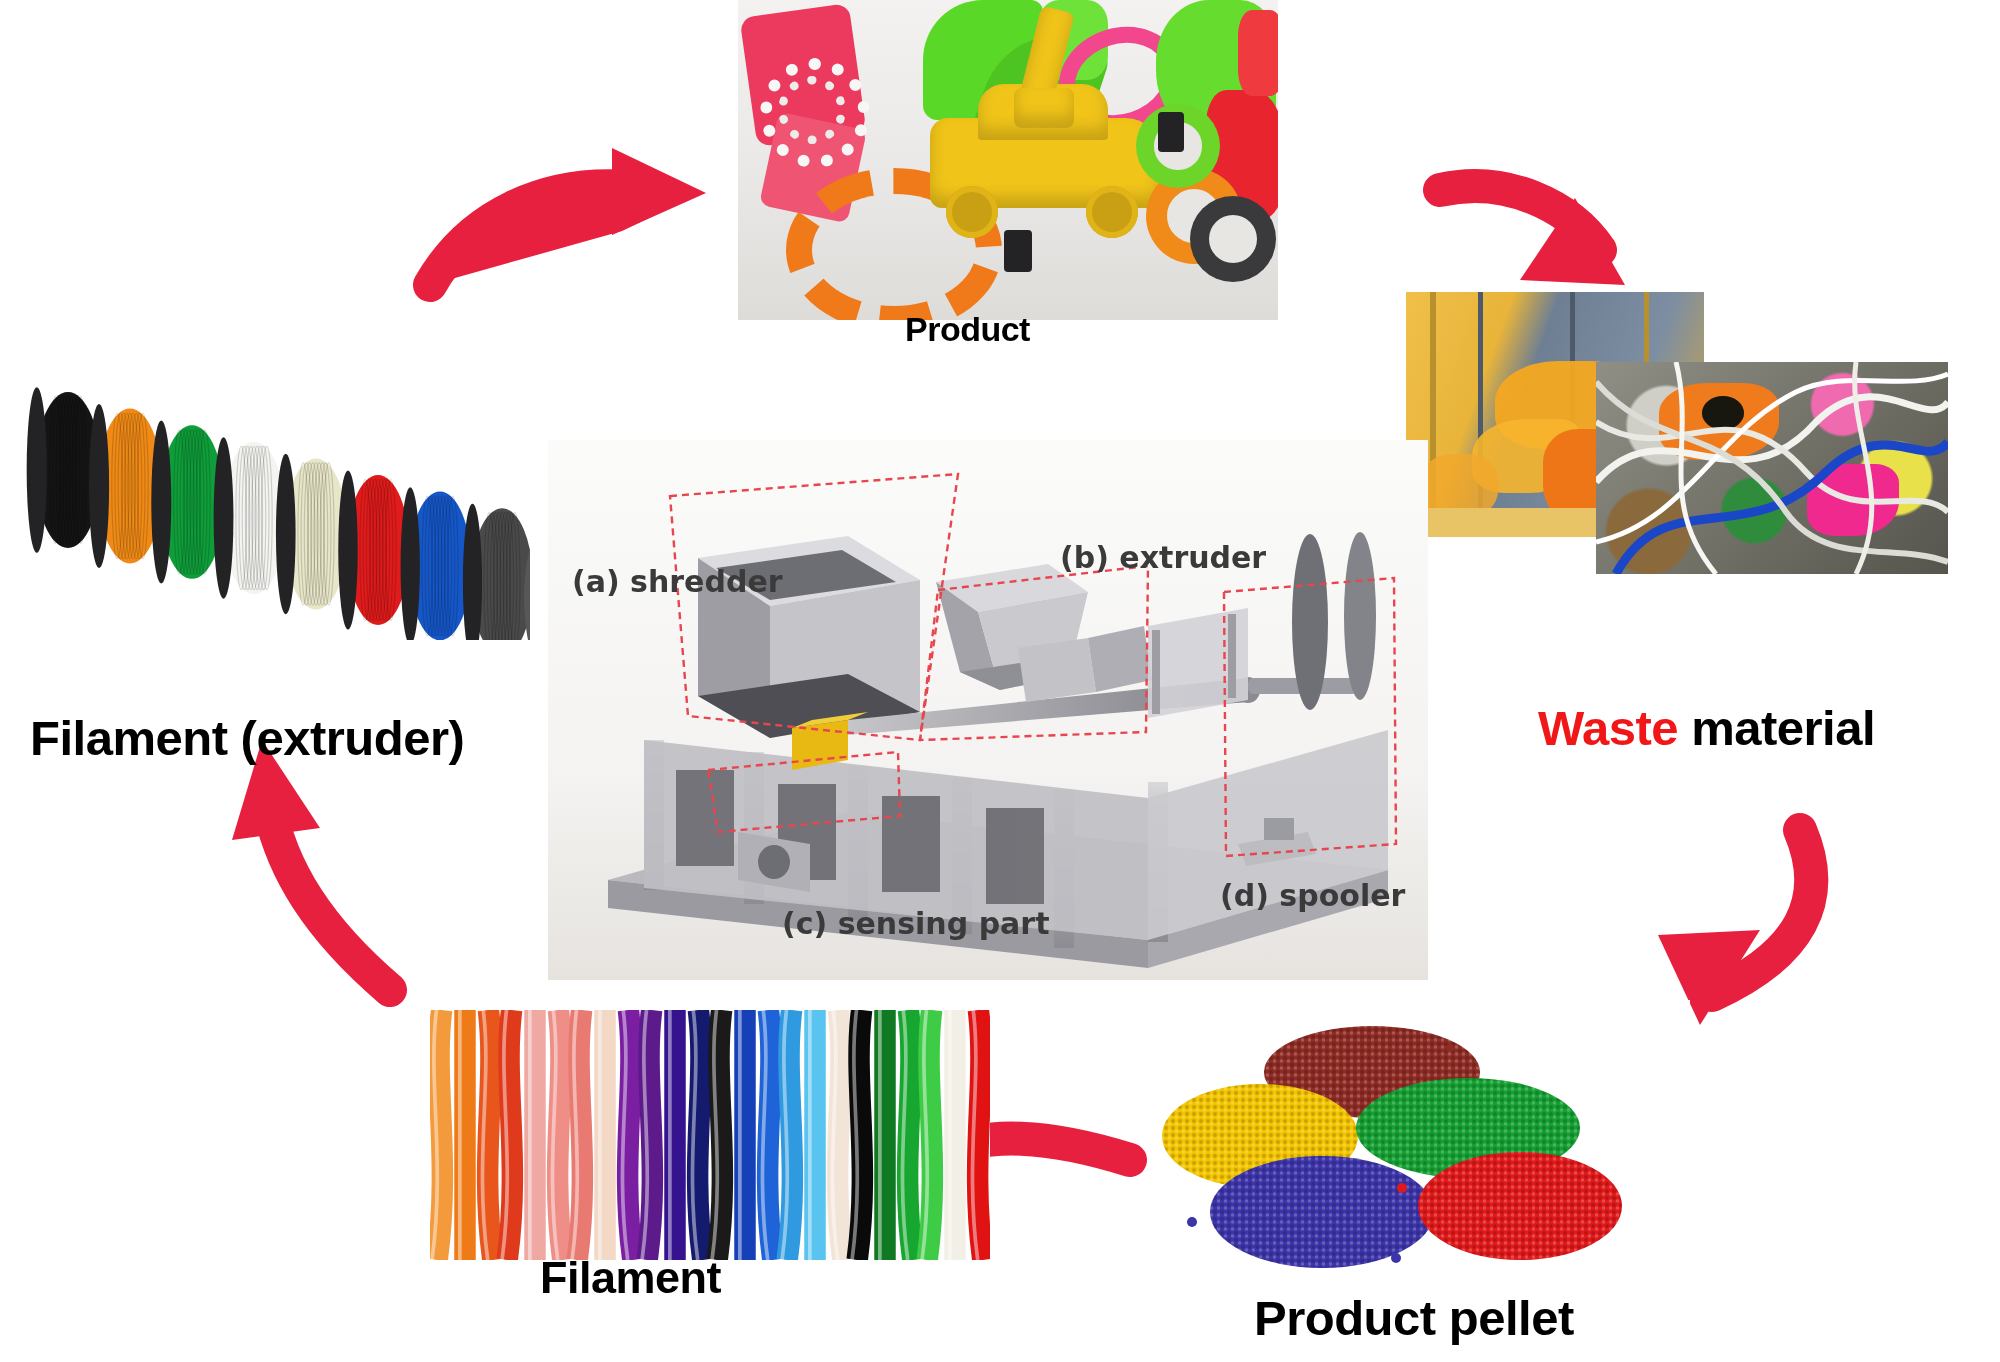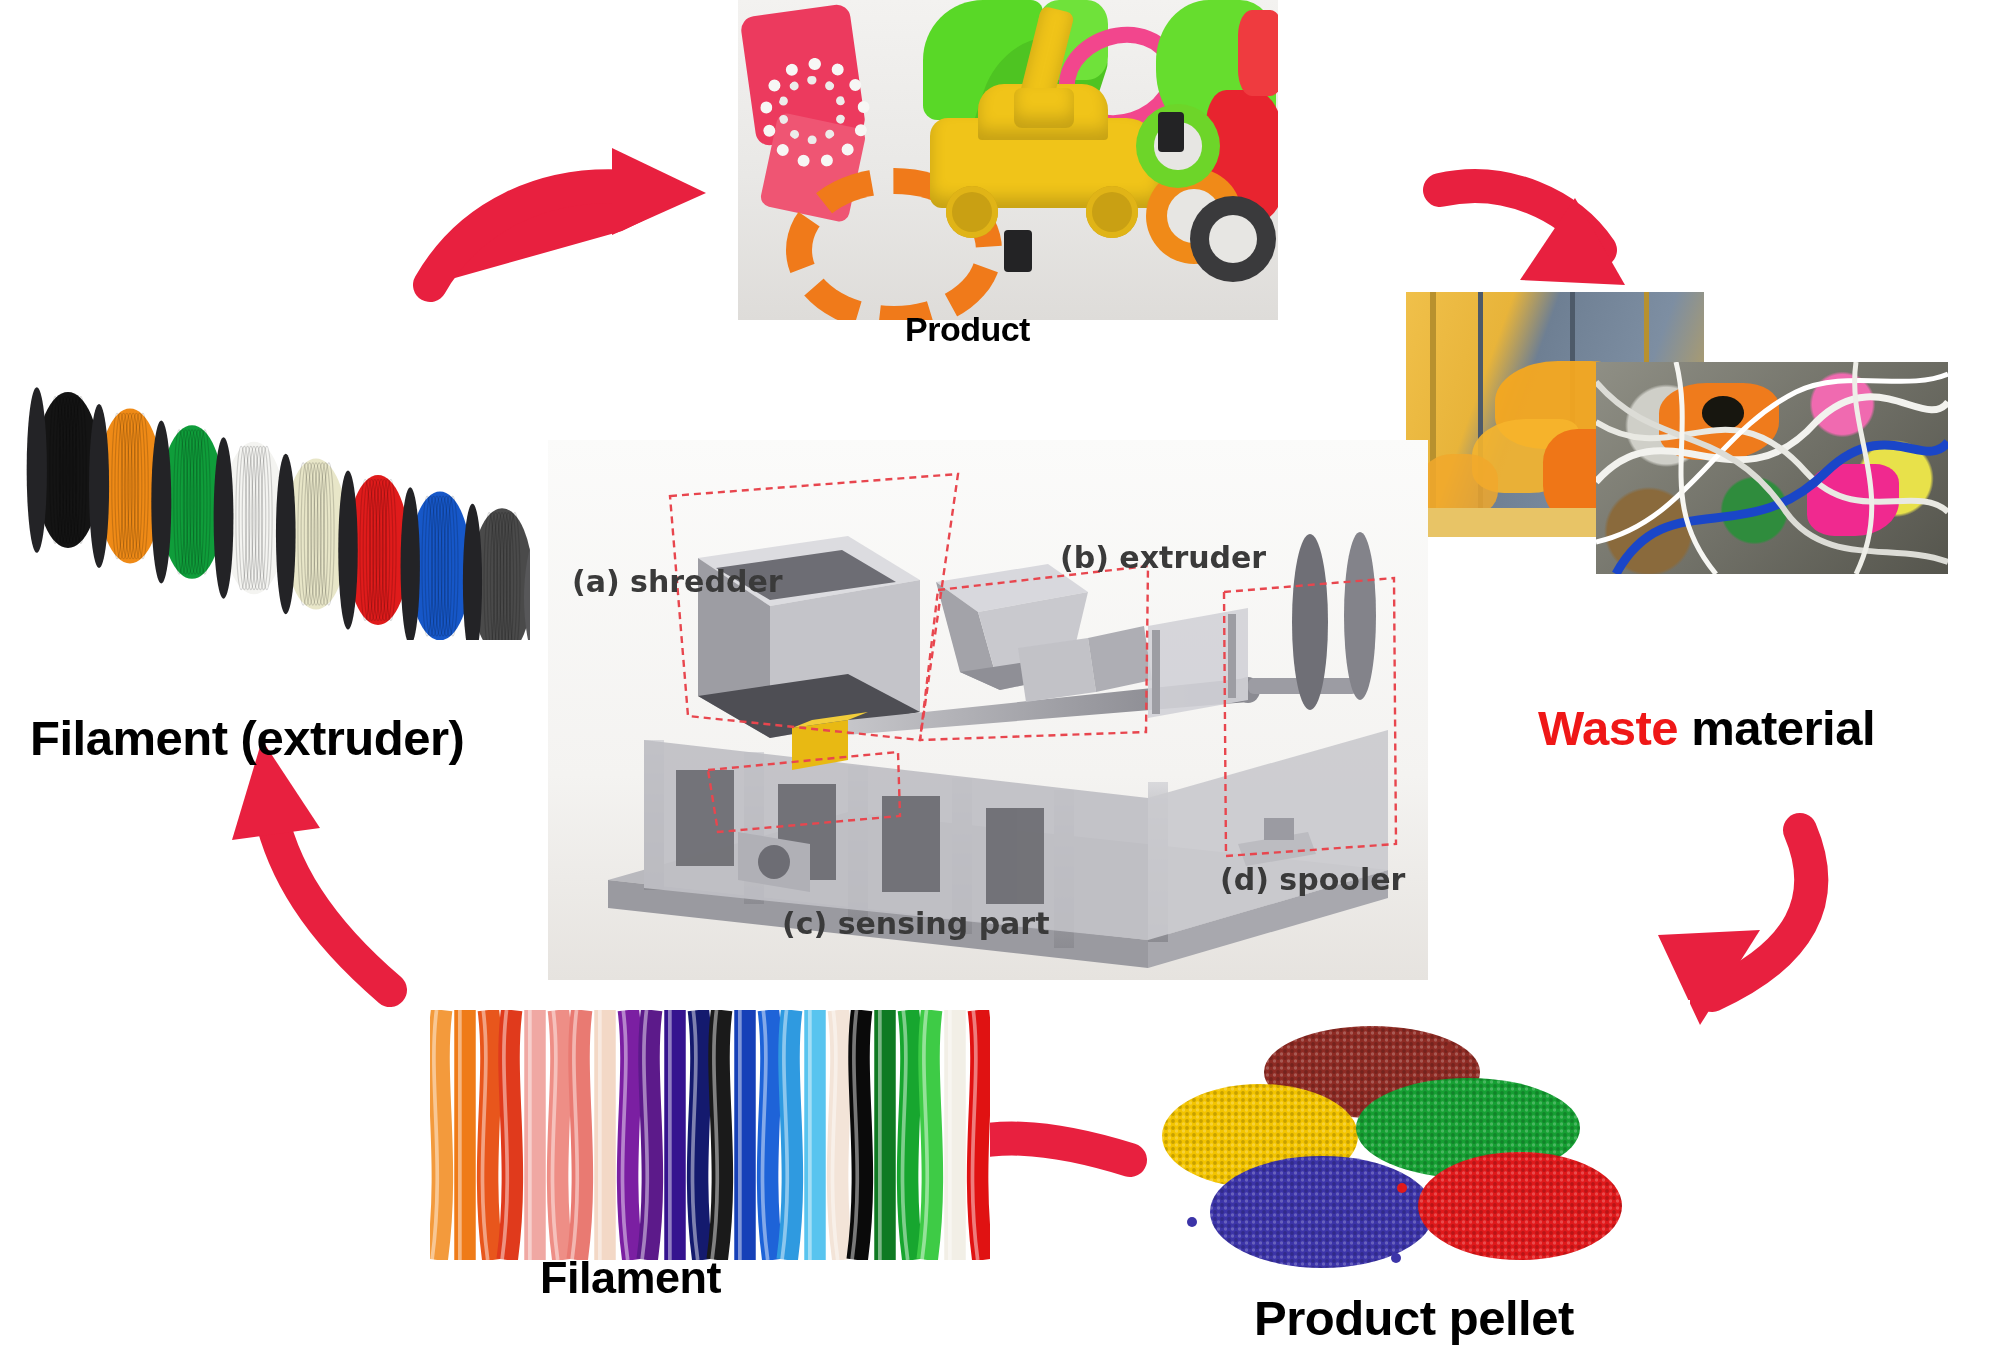--- a/index.html
+++ b/index.html
@@ -245,21 +245,21 @@
 
       <polygon points="122,56 410,34 372,300 140,276" fill="none" stroke="#e8464e" stroke-width="2.4" stroke-dasharray="7 5"></polygon>
       <polygon points="390,150 600,126 598,292 372,300" fill="none" stroke="#e8464e" stroke-width="2.4" stroke-dasharray="7 5"></polygon>
       <polygon points="160,330 350,312 352,376 170,392" fill="none" stroke="#e8464e" stroke-width="2.4" stroke-dasharray="7 5"></polygon>
       <polygon points="676,152 846,138 848,404 678,416" fill="none" stroke="#e8464e" stroke-width="2.4" stroke-dasharray="7 5"></polygon>
     </svg>
 
     <div class="mach-lbl" style="left:24px;top:124px;">(a) shredder</div>
     <div class="mach-lbl" style="left:512px;top:100px;">(b) extruder</div>
     <div class="mach-lbl" style="left:190px;top:466px;margin-left:44px;">(c) sensing part</div>
-    <div class="mach-lbl" style="left:672px;top:422px;">(d) spooler</div>
+    <div class="mach-lbl" style="left:672px;top:438px;">(d) spooler</div>
   </div>
 </div>
 
 <div class="node">
   <div class="photo" id="pellet-photo">
     <svg viewBox="0 0 540 300" style="position:absolute;inset:0;width:100%;height:100%;">
       <defs>
         <pattern id="gran" width="7" height="7" patternUnits="userSpaceOnUse">
           <rect width="7" height="7" fill="none"></rect>
           <circle cx="2" cy="2" r="1.9" fill="#000" opacity=".18"></circle>

